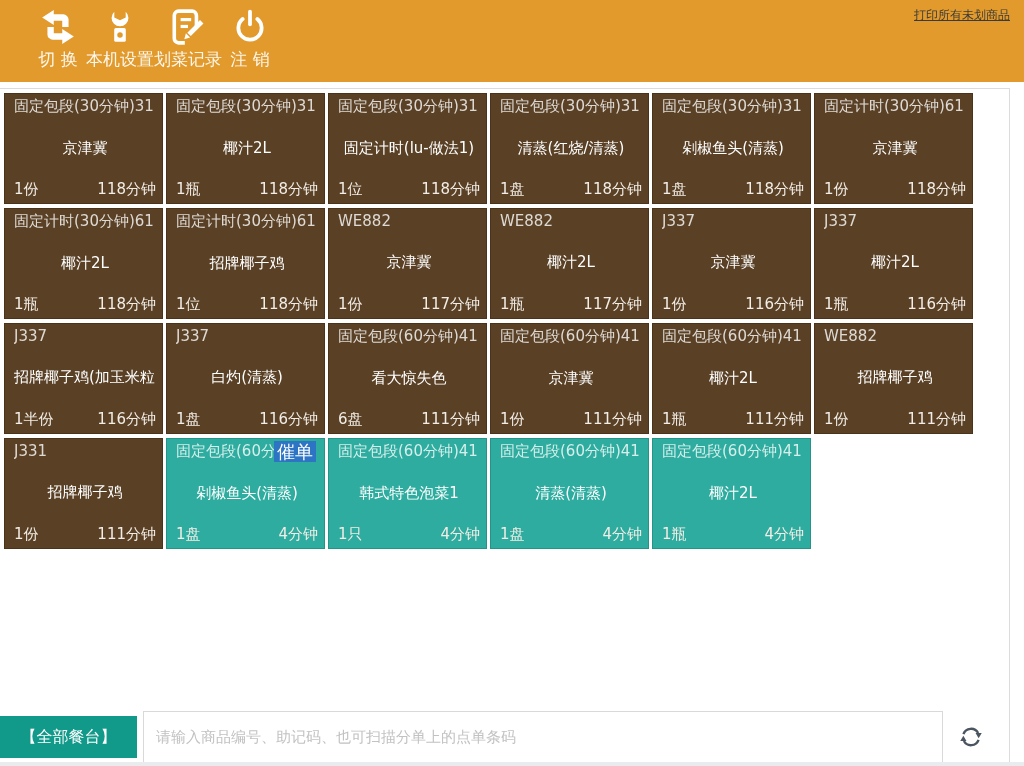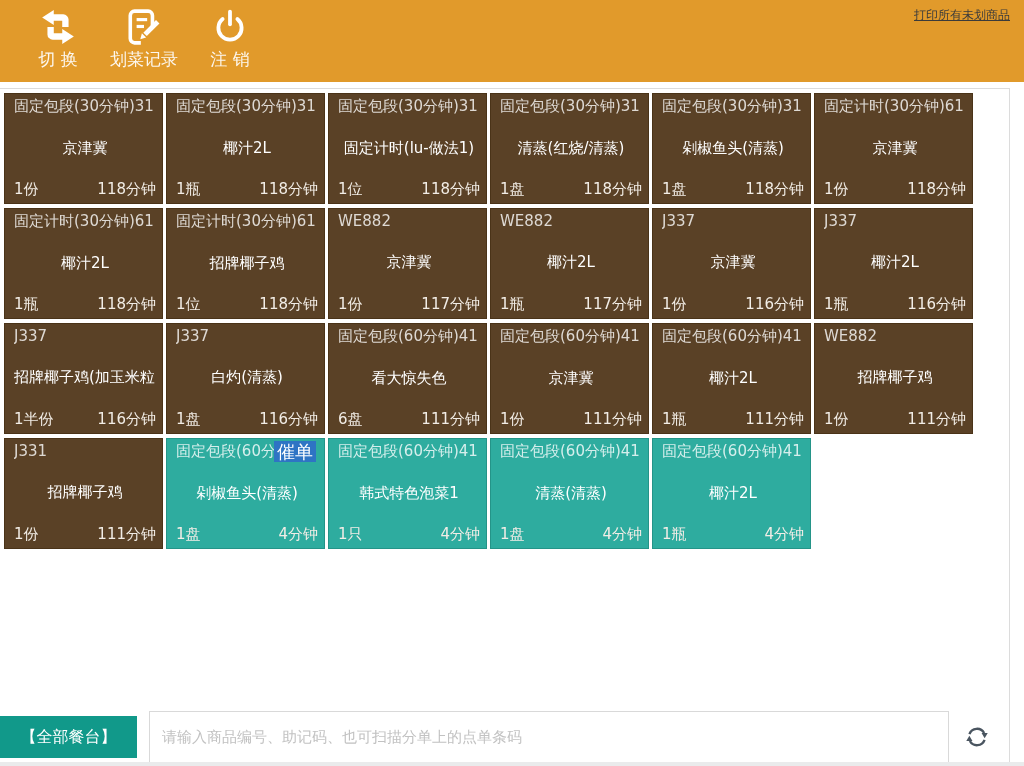--- a/index.html
+++ b/index.html
@@ -13,21 +13,21 @@
     --line-gray:#DCDCDC;
     --icon-gray:#4A5560;
   }
   *{box-sizing:border-box;margin:0;padding:0}
   html,body{width:1024px;height:766px;overflow:hidden;background:#fff;
     font-family:"DejaVu Sans","Liberation Sans",sans-serif;}
   body{position:relative}
 
   
   .header{height:82px;background:var(--header-bg);position:relative}
-  .actions{display:flex;padding:7px 0 0 30px;gap:24px}
+  .actions{display:flex;padding:7px 0 0 30px;}
   .action{display:flex;flex-direction:column;align-items:center;min-width:56px;
     color:rgba(255,255,255,.92);cursor:pointer}
   .action .ic{height:40px;display:flex;align-items:center;justify-content:center}
   .action .lbl{font-size:17px;margin-top:1px;white-space:nowrap}
   .print-link{position:absolute;top:7px;right:14px;font-size:12px;color:#3B3B3B;
     text-decoration:underline;cursor:pointer}
 
   
   .main{position:absolute;top:88px;left:0;width:1010px;height:674px;background:#fff;
     border-top:1px solid var(--line-gray);border-right:1px solid var(--line-gray)}
@@ -43,21 +43,21 @@
   .card.urgent{background:var(--card-teal);border-color:var(--card-teal-border)}
   .badge{position:absolute;top:2px;right:8px;background:var(--badge-blue);color:#fff;
     font-size:18px;line-height:21px;padding:0 3px}
 
   
   .footer{position:absolute;left:0;bottom:4px;width:100%;height:42px;
     display:flex;align-items:center}
   .table-btn{width:137px;height:42px;background:var(--btn-teal);
     border:none;color:#fff;font-size:16px;cursor:pointer;
     font-family:"DejaVu Sans","Liberation Sans",sans-serif}
-  .search{margin-left:12px;width:800px;height:52px;border:1px solid #D9D9D9;
+  .search{margin-left:6px;width:800px;height:52px;border:1px solid #D9D9D9;
     padding:8px 12px;font-size:15px;color:#333;outline:none;
     font-family:"DejaVu Sans","Liberation Sans",sans-serif}
   .search::placeholder{color:#C2C2C2}
   .refresh{margin-left:13px;width:30px;height:30px;border:none;background:transparent;
     cursor:pointer;display:flex;align-items:center;justify-content:center}
 
   .bottom-strip{position:absolute;left:0;bottom:0;width:100%;height:4px;background:#EAEBEC}
 </style>
 </head>
 <body>
@@ -72,20 +72,30 @@
             <polygon points="3,9 14,2 14,16"></polygon>
             <path d="M13 6 h10 a5 5 0 0 1 5 5 v7 h-6 v-6 h-9 z"></path>
             <polygon points="33,27 22,20 22,34"></polygon>
             <path d="M23 30 h-10 a5 5 0 0 1 -5 -5 v-7 h6 v6 h9 z"></path>
           </g>
         </svg>
       </span>
       <span class="lbl">切 换</span>
     </div>
 
+    <div class="action">
+      <span class="ic">
+        <svg width="38" height="38" viewBox="0 0 36 36">
+          <path d="M12.6 3.5 A8 8 0 1 0 23.4 3.5 L23.4 9 L18 11.5 L12.6 9 Z" fill="#fff"></path>
+          <rect x="12.5" y="19" width="11" height="13" rx="1.5" fill="#fff"></rect>
+          <circle cx="18" cy="25.5" r="2.6" fill="#E19A2B"></circle>
+        </svg>
+      </span>
+      <span class="lbl">本机设置</span>
+    </div>
 
     <div class="action">
       <span class="ic">
         <svg width="38" height="38" viewBox="0 0 36 36" fill="none" stroke="#fff">
           <path d="M26 19 V7 a4 4 0 0 0 -4 -4 H9 a4 4 0 0 0 -4 4 v22 a4 4 0 0 0 4 4 h6" stroke-width="3.4"></path>
           <line x1="11" y1="11" x2="21" y2="11" stroke-width="3"></line>
           <line x1="11" y1="17.5" x2="18" y2="17.5" stroke-width="3"></line>
           <line x1="31" y1="13" x2="19" y2="25" stroke-width="4.6"></line>
           <polygon points="14.5,29.5 20,28 16,24" fill="#fff" stroke="none"></polygon>
         </svg>

